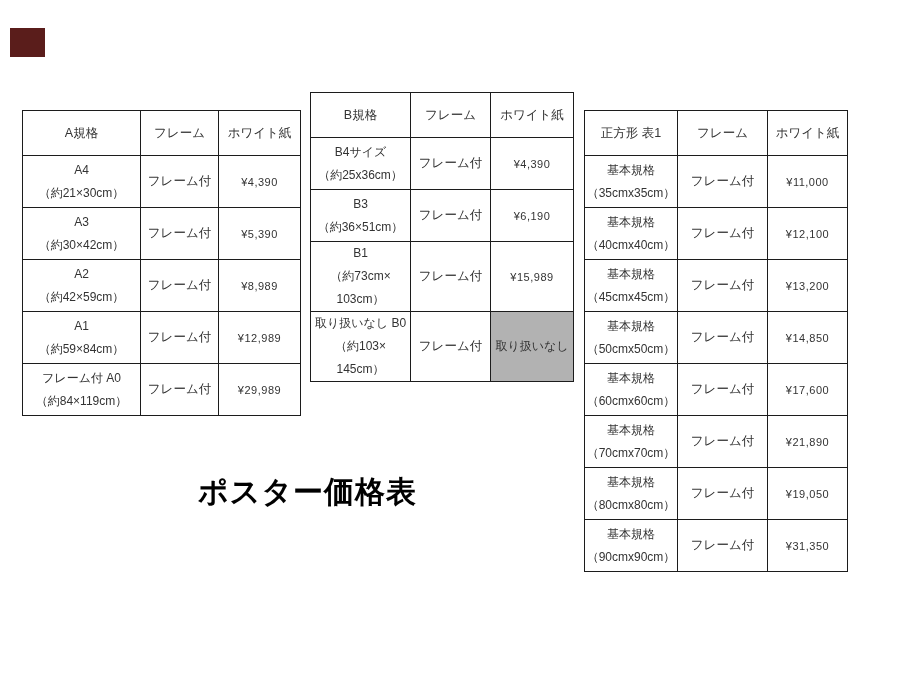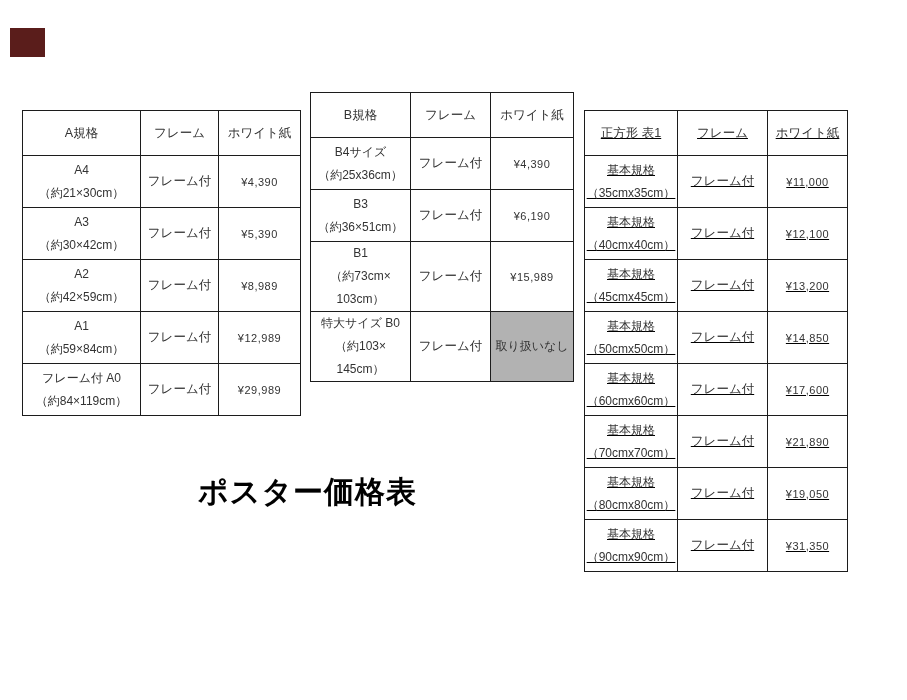--- a/index.html
+++ b/index.html
@@ -46,21 +46,21 @@
   .frame-cell { font-size: 12.5px; margin-left: 24px; }
   .price-cell { font-size: 11px; letter-spacing: 0.5px; }
   .va-top { vertical-align: top; padding-top: 5px; }
 
   #table-a { left: 22px; top: 110px; width: 278px; }
   #table-a col.c1 { width: 118px; } #table-a col.c2 { width: 78px; } #table-a col.c3 { width: 82px; }
 
   #table-b { left: 310px; top: 92px; width: 263px; border-radius: 9px; }
   #table-b col.c1 { width: 100px; } #table-b col.c2 { width: 80px; } #table-b col.c3 { width: 83px; }
 
-  #table-c { left: 584px; top: 110px; width: 263px; text-decoration: underline; }
+  #table-c { left: 584px; top: 110px; width: 263px; }
   #table-c col.c1 { width: 93px; } #table-c col.c2 { width: 90px; } #table-c col.c3 { width: 80px; }
 
   .page-title {
     position: absolute;
     left: 198px;
     top: 472px;
     font-size: 30px;
     font-weight: bold;
     color: #000000;
     letter-spacing: 1px;
@@ -144,21 +144,21 @@
       <td class="price-cell">¥6,190</td>
     </tr>
     <tr>
       <td class="size-cell">B1
 （約73cm×
 103cm）</td>
       <td class="frame-cell">フレーム付</td>
       <td class="price-cell">¥15,989</td>
     </tr>
     <tr>
-      <td class="size-cell">特大サイズ B0
+      <td class="size-cell">取り扱いなし B0
 （約103×
 145cm）</td>
       <td class="frame-cell">フレーム付</td>
       <td class="size-cell unavailable" id="unavailable-cell" style="background: rgb(178, 178, 178); margin-left: 12px;">取り扱いなし</td>
     </tr>
   </tbody>
     </table>
 
   <table class="price-table" id="table-c">
     <colgroup>

